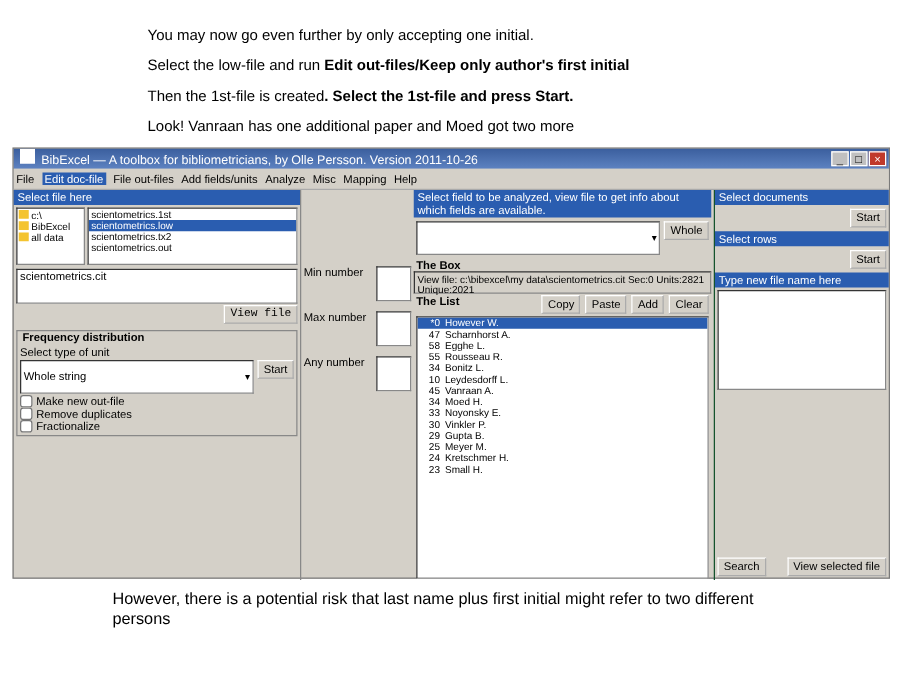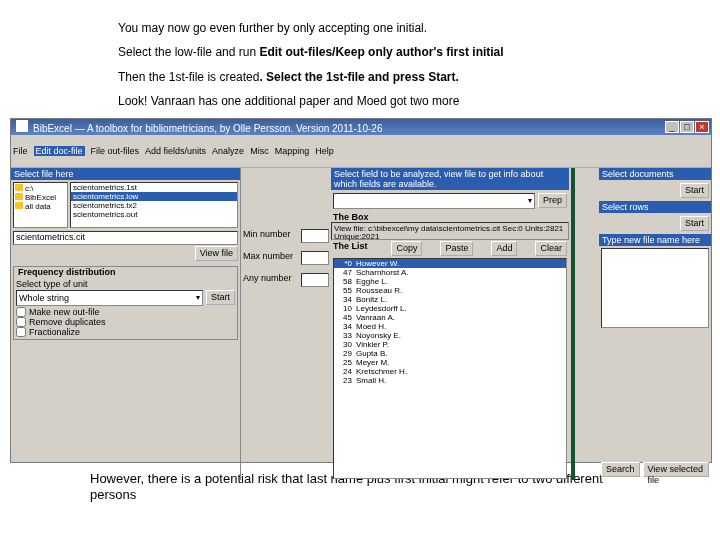--- a/index.html
+++ b/index.html
@@ -8,51 +8,51 @@
   .instr { margin: 18px 0 0 118px; font-size:12px; line-height:1.7; }
   .instr p { margin: 4px 0; }
   .bold { font-weight:bold; }
   .app { position:relative; margin:6px 8px 0 10px; border:1px solid #7a7a7a; background:#d4d0c8; height:345px;}
   .titlebar { background:linear-gradient(#3b5f9e,#5d82c1); height:16px; display:flex; align-items:center; justify-content:space-between; padding:0 2px; }
   .titlebar span { color:#fff; font-size:10px; padding-left:3px; white-space:nowrap; overflow:hidden;}
   .tb-icon { width:12px; height:12px; background:#fff; display:inline-block; margin-right:2px;}
   .winbtns { display:flex; gap:1px;}
   .winbtn { width:14px; height:12px; background:#c0c0c0; border:1px solid #fff; font-size:9px; line-height:10px; text-align:center; color:#000;}
   .winbtn.close { background:#c0392b; color:#fff;}
-  .menubar { height:33px; background:#d4d0c8; border-bottom:1px solid #aaa; display:flex; align-items:center; padding-left:2px; font-size:9px; gap:6px;}
+  .menubar { height:17px; background:#d4d0c8; border-bottom:1px solid #aaa; display:flex; align-items:center; padding-left:2px; font-size:9px; gap:6px;}
   .menubar span.hi { background:#2a5db0; color:#fff; padding:0 2px;}
   .body { display:flex; height:312px;}
   .left { width:230px; border-right:1px solid #888; display:flex; flex-direction:column;}
   .right { flex:1; display:flex; flex-direction:column;}
   .grouplabel { background:#2a5db0; color:#fff; font-size:9px; padding:1px 3px; }
   .panel { padding:2px; }
   .filebrowser { display:flex; gap:2px; }
   .folderlist { width:55px; height:46px; background:#fff; border:1px inset #888; font-size:8px; overflow:hidden; padding:1px;}
   .folderlist div { white-space:nowrap; }
   .folder-icon { display:inline-block; width:8px;height:7px;background:#f4c430; margin-right:2px;}
   .filelist { flex:1; height:46px; background:#fff; border:1px inset #888; font-size:8px; overflow:hidden;}
   .filelist div { padding:0 2px; white-space:nowrap; }
   .filelist .sel { background:#2a5db0; color:#fff;}
-  .txtinput { background:#fff; border:1px inset #888; height:14px; font-size:9px; padding:0 2px; }
+  .txtinput { background:#fff; border:1px inset #888; height:28px; font-size:9px; padding:0 2px; }
   .btn { background:#d4d0c8; border:1px outset #fff; font-size:9px; padding:1px 4px; height:15px; line-height:11px; display:inline-block;}
   .row { display:flex; align-items:flex-start; gap:3px; margin:1px 0;}
   .fieldset { border:1px solid #888; margin:2px; padding:2px;}
   .fieldset .legend { font-size:9px; font-weight:bold; margin:-2px 0 2px 2px;}
   .chk { display:flex; align-items:center; gap:3px; font-size:9px;}
   .chk input { width:10px; height:10px; margin:0;}
-  .select { background:#fff; border:1px inset #888; height:16px; font-size:9px; padding:0 2px; display:flex; align-items:center; justify-content:space-between; flex:1;}
+  .select { background:#fff; border:1px inset #888; height:27px; font-size:9px; padding:0 2px; display:flex; align-items:center; justify-content:space-between; flex:1;}
   .select::after { content:"▾"; font-size:8px;}
   .listbox { background:#fff; border:1px inset #888; font-size:8px; overflow:hidden;}
   .listbox .sel { background:#2a5db0; color:#fff;}
   .listbox div { padding:0 2px; white-space:nowrap; display:flex;}
   .listbox .n { width:20px; text-align:right; padding-right:4px;}
   .smalltxt { font-size:8px; line-height:1.1;}
   .rightcol2 { display:flex; flex:1;}
   .rc-main { flex:1; display:flex; flex-direction:column; padding-right:2px;}
-  .rc-side { width:140px; border-left:4px solid #14532d; display:flex; flex-direction:column;padding-left:24px;}
+  .rc-side { width:140px; border-left:1px solid #14532d; display:flex; flex-direction:column;}
   .footer-instr { margin:8px 0 0 90px; font-size:13px; line-height:1.3; max-width:520px;}
 </style>
 </head>
 <body>
 
 <div class="page">
 
 <div class="instr">
   <p>You may now go even further by only accepting one initial.</p>
   <p><span>Select the low-file and run </span><span class="bold">Edit out-files/Keep only author's first initial</span></p>
@@ -94,21 +94,21 @@
           <div class="filelist" id="filelist">
                 <div>scientometrics.1st</div>
                 <div class="sel">scientometrics.low</div>
                 <div>scientometrics.tx2</div>
                 <div>scientometrics.out</div>
               </div>
         </div>
         <div class="row" style="margin-top:3px;">
           <div class="txtinput" style="flex:1">scientometrics.cit</div>
         </div>
-        <div class="row" style="justify-content:flex-end;">
+        <div class="row" style="justify-content:flex-end;font-family:Liberation Mono, monospace;">
           <div class="btn">View file</div>
         </div>
       </div>
 
       <div class="fieldset">
         <div class="legend">Frequency distribution</div>
         <div style="font-size:9px;">Select type of unit</div>
         <div class="row">
           <div class="select">
                 <span>Whole string</span>
@@ -147,27 +147,27 @@
     </div>
 
     <div class="right">
       <div class="rightcol2">
         <div class="rc-main">
           <div class="grouplabel">Select field to be analyzed, view file to get info about which fields are available.</div>
           <div class="row panel">
             <div class="select" style="flex:1">
                   <span></span>
                 </div>
-            <div class="btn">Prep</div>
+            <div class="btn">Whole</div>
           </div>
           <div style="font-size:9px;font-weight:bold;padding:0 2px">The Box</div>
           <div class="panel smalltxt" style="border:1px inset #888; background:#d4d0c8; height:18px;">View file: c:\bibexcel\my data\scientometrics.cit Sec:0 Units:2821 Unique:2021</div>
           <div class="row" style="justify-content:space-between;padding:0 2px">
             <span style="font-size:9px;font-weight:bold">The List</span>
-            <div style="display:flex;gap:18px">
+            <div style="display:flex;gap:4px">
               <div class="btn">Copy</div>
               <div class="btn">Paste</div>
               <div class="btn">Add</div>
               <div class="btn">Clear</div>
             </div>
           </div>
           <div class="listbox" style="flex:1;margin:1px 2px" id="thelist">
                 <div class="sel">
                   <span class="n">*0</span>
                   <span>However W.</span>

